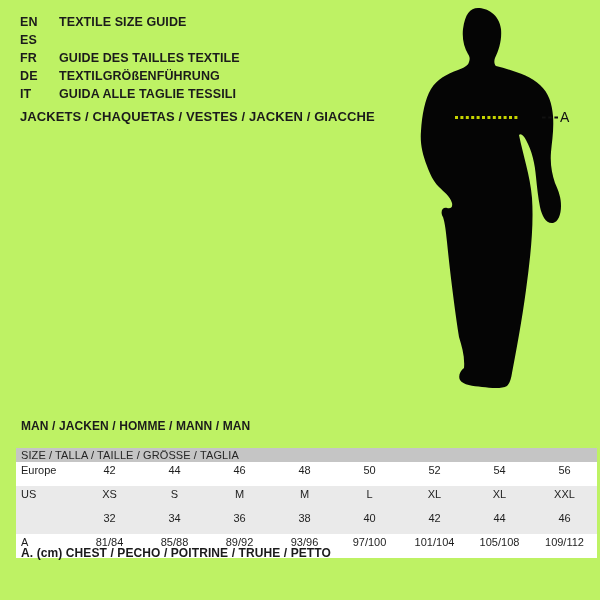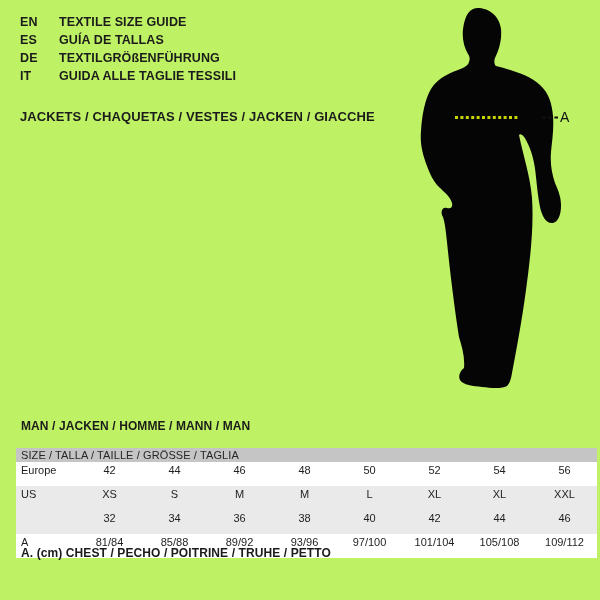--- a/index.html
+++ b/index.html
@@ -33,21 +33,24 @@
 
 <div class="canvas">
 
   <div class="lang-list">
     <div class="lang-row">
       <span class="lang-code">EN</span>
       <span class="lang-label">TEXTILE SIZE GUIDE</span>
     </div>
     <div class="lang-row">
       <span class="lang-code">ES</span>
-      <span class="lang-label">GUÍA DE TALLAS</span>
+    </div>
+    <div class="lang-row">
+      <span class="lang-code">FR</span>
+      <span class="lang-label">GUIDE DES TAILLES TEXTILE</span>
     </div>
     <div class="lang-row">
       <span class="lang-code">DE</span>
       <span class="lang-label">TEXTILGRÖßENFÜHRUNG</span>
     </div>
     <div class="lang-row">
       <span class="lang-code">IT</span>
       <span class="lang-label">GUIDA ALLE TAGLIE TESSILI</span>
     </div>
   </div>

